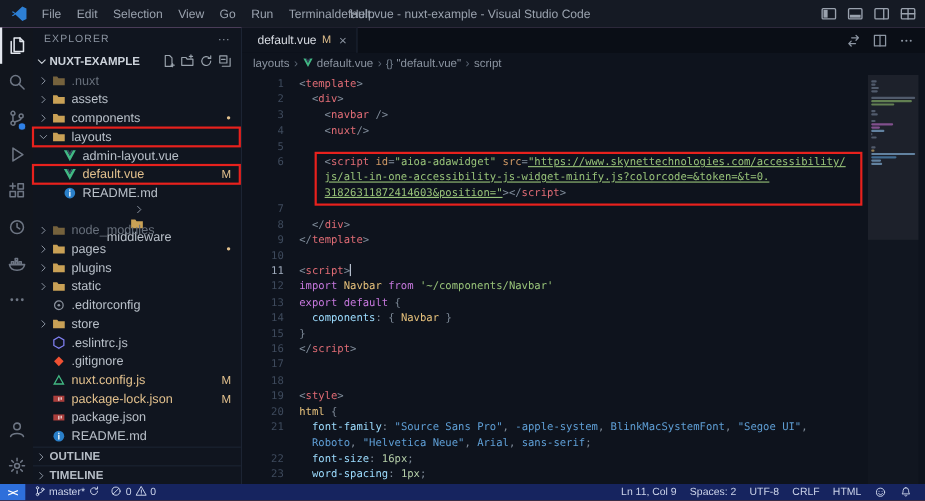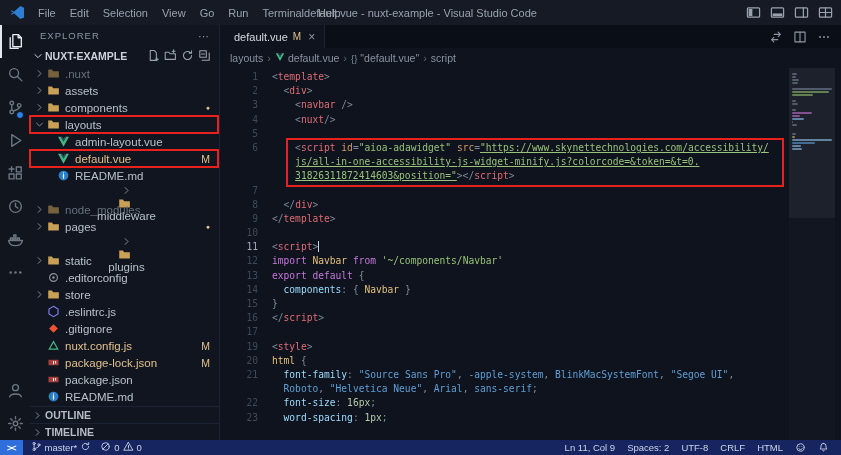--- a/index.html
+++ b/index.html
@@ -386,21 +386,21 @@
               </svg>
             </span>
             <span class="tree-icon">
               <svg viewBox="0 0 16 16">
                 <path d="M1.5 3.2h4.6l1.5 1.9h7v7.7H1.5z" fill="#c9a156"></path>
               </svg>
             </span>
             <span class="tree-label">pages</span>
             <span class="dot-badge">●</span>
           </div>
-          <div class="tree-row" style="padding-left: 4px; flex-direction: column;">
+          <div class="tree-row" style="padding-left: 4px;">
             <span class="chevron">
               <svg viewBox="0 0 16 16">
                 <path d="M6 3.8 10.2 8 6 12.2" fill="none" stroke="currentColor" stroke-width="1.3" stroke-linecap="round" stroke-linejoin="round"></path>
               </svg>
             </span>
             <span class="tree-icon">
               <svg viewBox="0 0 16 16">
                 <path d="M1.5 3.2h4.6l1.5 1.9h7v7.7H1.5z" fill="#c9a156"></path>
               </svg>
             </span>
@@ -587,20 +587,21 @@
             <div class="code-row"><span class="gutter">8</span><span class="code-text"><span class="tk-pl">  </span><span class="tk-p">&lt;/</span><span class="tk-tag">div</span><span class="tk-p">&gt;</span></span></div>
             <div class="code-row"><span class="gutter">9</span><span class="code-text"><span class="tk-p">&lt;/</span><span class="tk-tag">template</span><span class="tk-p">&gt;</span></span></div>
             <div class="code-row"><span class="gutter">10</span><span class="code-text"></span></div>
             <div class="code-row"><span class="gutter active">11</span><span class="code-text"><span class="tk-p">&lt;</span><span class="tk-tag">script</span><span class="tk-p">&gt;</span><span class="cursor"></span></span></div>
             <div class="code-row"><span class="gutter">12</span><span class="code-text"><span class="tk-kw">import</span><span class="tk-pl"> </span><span class="tk-id">Navbar</span><span class="tk-pl"> </span><span class="tk-kw">from</span><span class="tk-pl"> </span><span class="tk-str">'~/components/Navbar'</span></span></div>
             <div class="code-row"><span class="gutter">13</span><span class="code-text"><span class="tk-kw">export</span><span class="tk-pl"> </span><span class="tk-kw">default</span><span class="tk-pl"> </span><span class="tk-p">{</span></span></div>
             <div class="code-row"><span class="gutter">14</span><span class="code-text"><span class="tk-pl">  </span><span class="tk-prop">components</span><span class="tk-p">:</span><span class="tk-pl"> </span><span class="tk-p">{</span><span class="tk-id"> Navbar </span><span class="tk-p">}</span></span></div>
             <div class="code-row"><span class="gutter">15</span><span class="code-text"><span class="tk-p">}</span></span></div>
             <div class="code-row"><span class="gutter">16</span><span class="code-text"><span class="tk-p">&lt;/</span><span class="tk-tag">script</span><span class="tk-p">&gt;</span></span></div>
             <div class="code-row"><span class="gutter">17</span><span class="code-text"></span></div>
+            <div class="code-row"><span class="gutter">18</span><span class="code-text"></span></div>
             <div class="code-row"><span class="gutter">19</span><span class="code-text"><span class="tk-p">&lt;</span><span class="tk-tag">style</span><span class="tk-p">&gt;</span></span></div>
             <div class="code-row"><span class="gutter">20</span><span class="code-text"><span class="tk-sel">html</span><span class="tk-pl"> </span><span class="tk-p">{</span></span></div>
             <div class="code-row"><span class="gutter">21</span><span class="code-text"><span class="tk-pl">  </span><span class="tk-prop">font-family</span><span class="tk-p">:</span><span class="tk-pl"> </span><span class="tk-cstr">"Source Sans Pro"</span><span class="tk-p">,</span><span class="tk-pl"> </span><span class="tk-cval">-apple-system</span><span class="tk-p">,</span><span class="tk-pl"> </span><span class="tk-cval">BlinkMacSystemFont</span><span class="tk-p">,</span><span class="tk-pl"> </span><span class="tk-cstr">"Segoe UI"</span><span class="tk-p">,</span></span></div>
             <div class="code-row"><span class="gutter"></span><span class="code-text"><span class="tk-pl">  </span><span class="tk-cval">Roboto</span><span class="tk-p">,</span><span class="tk-pl"> </span><span class="tk-cstr">"Helvetica Neue"</span><span class="tk-p">,</span><span class="tk-pl"> </span><span class="tk-cval">Arial</span><span class="tk-p">,</span><span class="tk-pl"> </span><span class="tk-cval">sans-serif</span><span class="tk-p">;</span></span></div>
             <div class="code-row"><span class="gutter">22</span><span class="code-text"><span class="tk-pl">  </span><span class="tk-prop">font-size</span><span class="tk-p">:</span><span class="tk-pl"> </span><span class="tk-num">16px</span><span class="tk-p">;</span></span></div>
             <div class="code-row"><span class="gutter">23</span><span class="code-text"><span class="tk-pl">  </span><span class="tk-prop">word-spacing</span><span class="tk-p">:</span><span class="tk-pl"> </span><span class="tk-num">1px</span><span class="tk-p">;</span></span></div>
           </div>
         <div class="minimap">
           <div class="minimap-slider"></div>
           <div>

